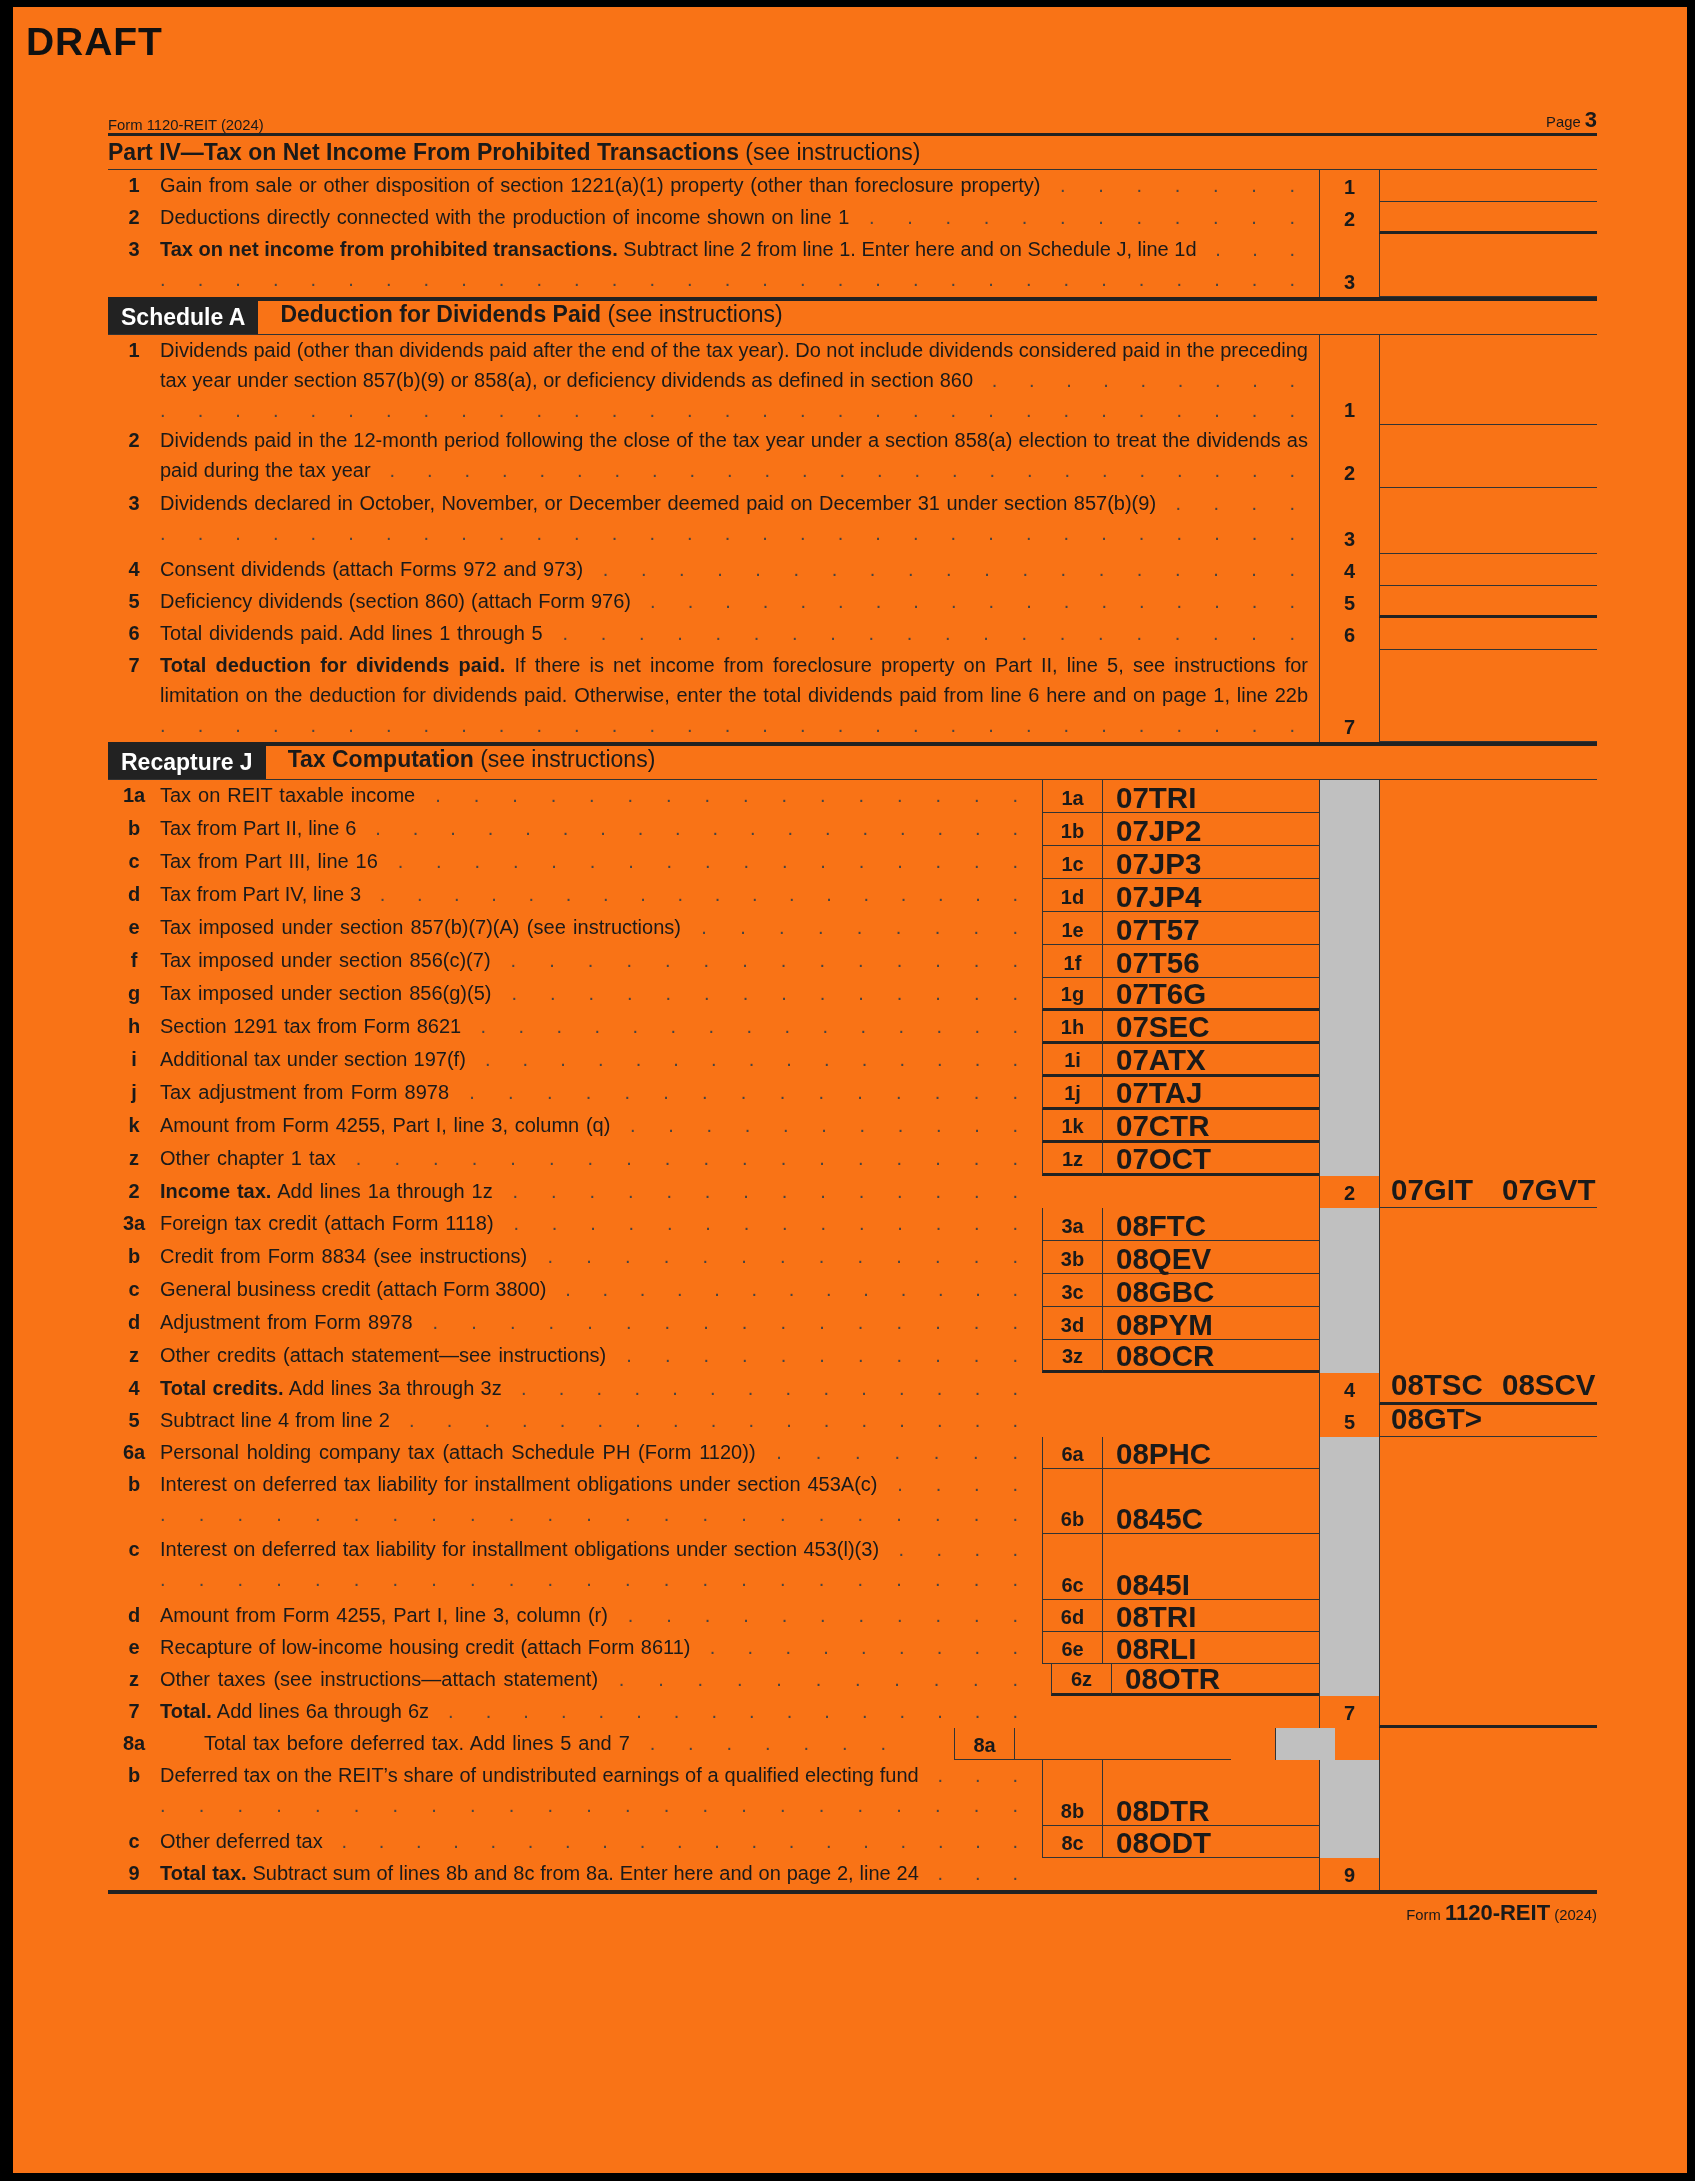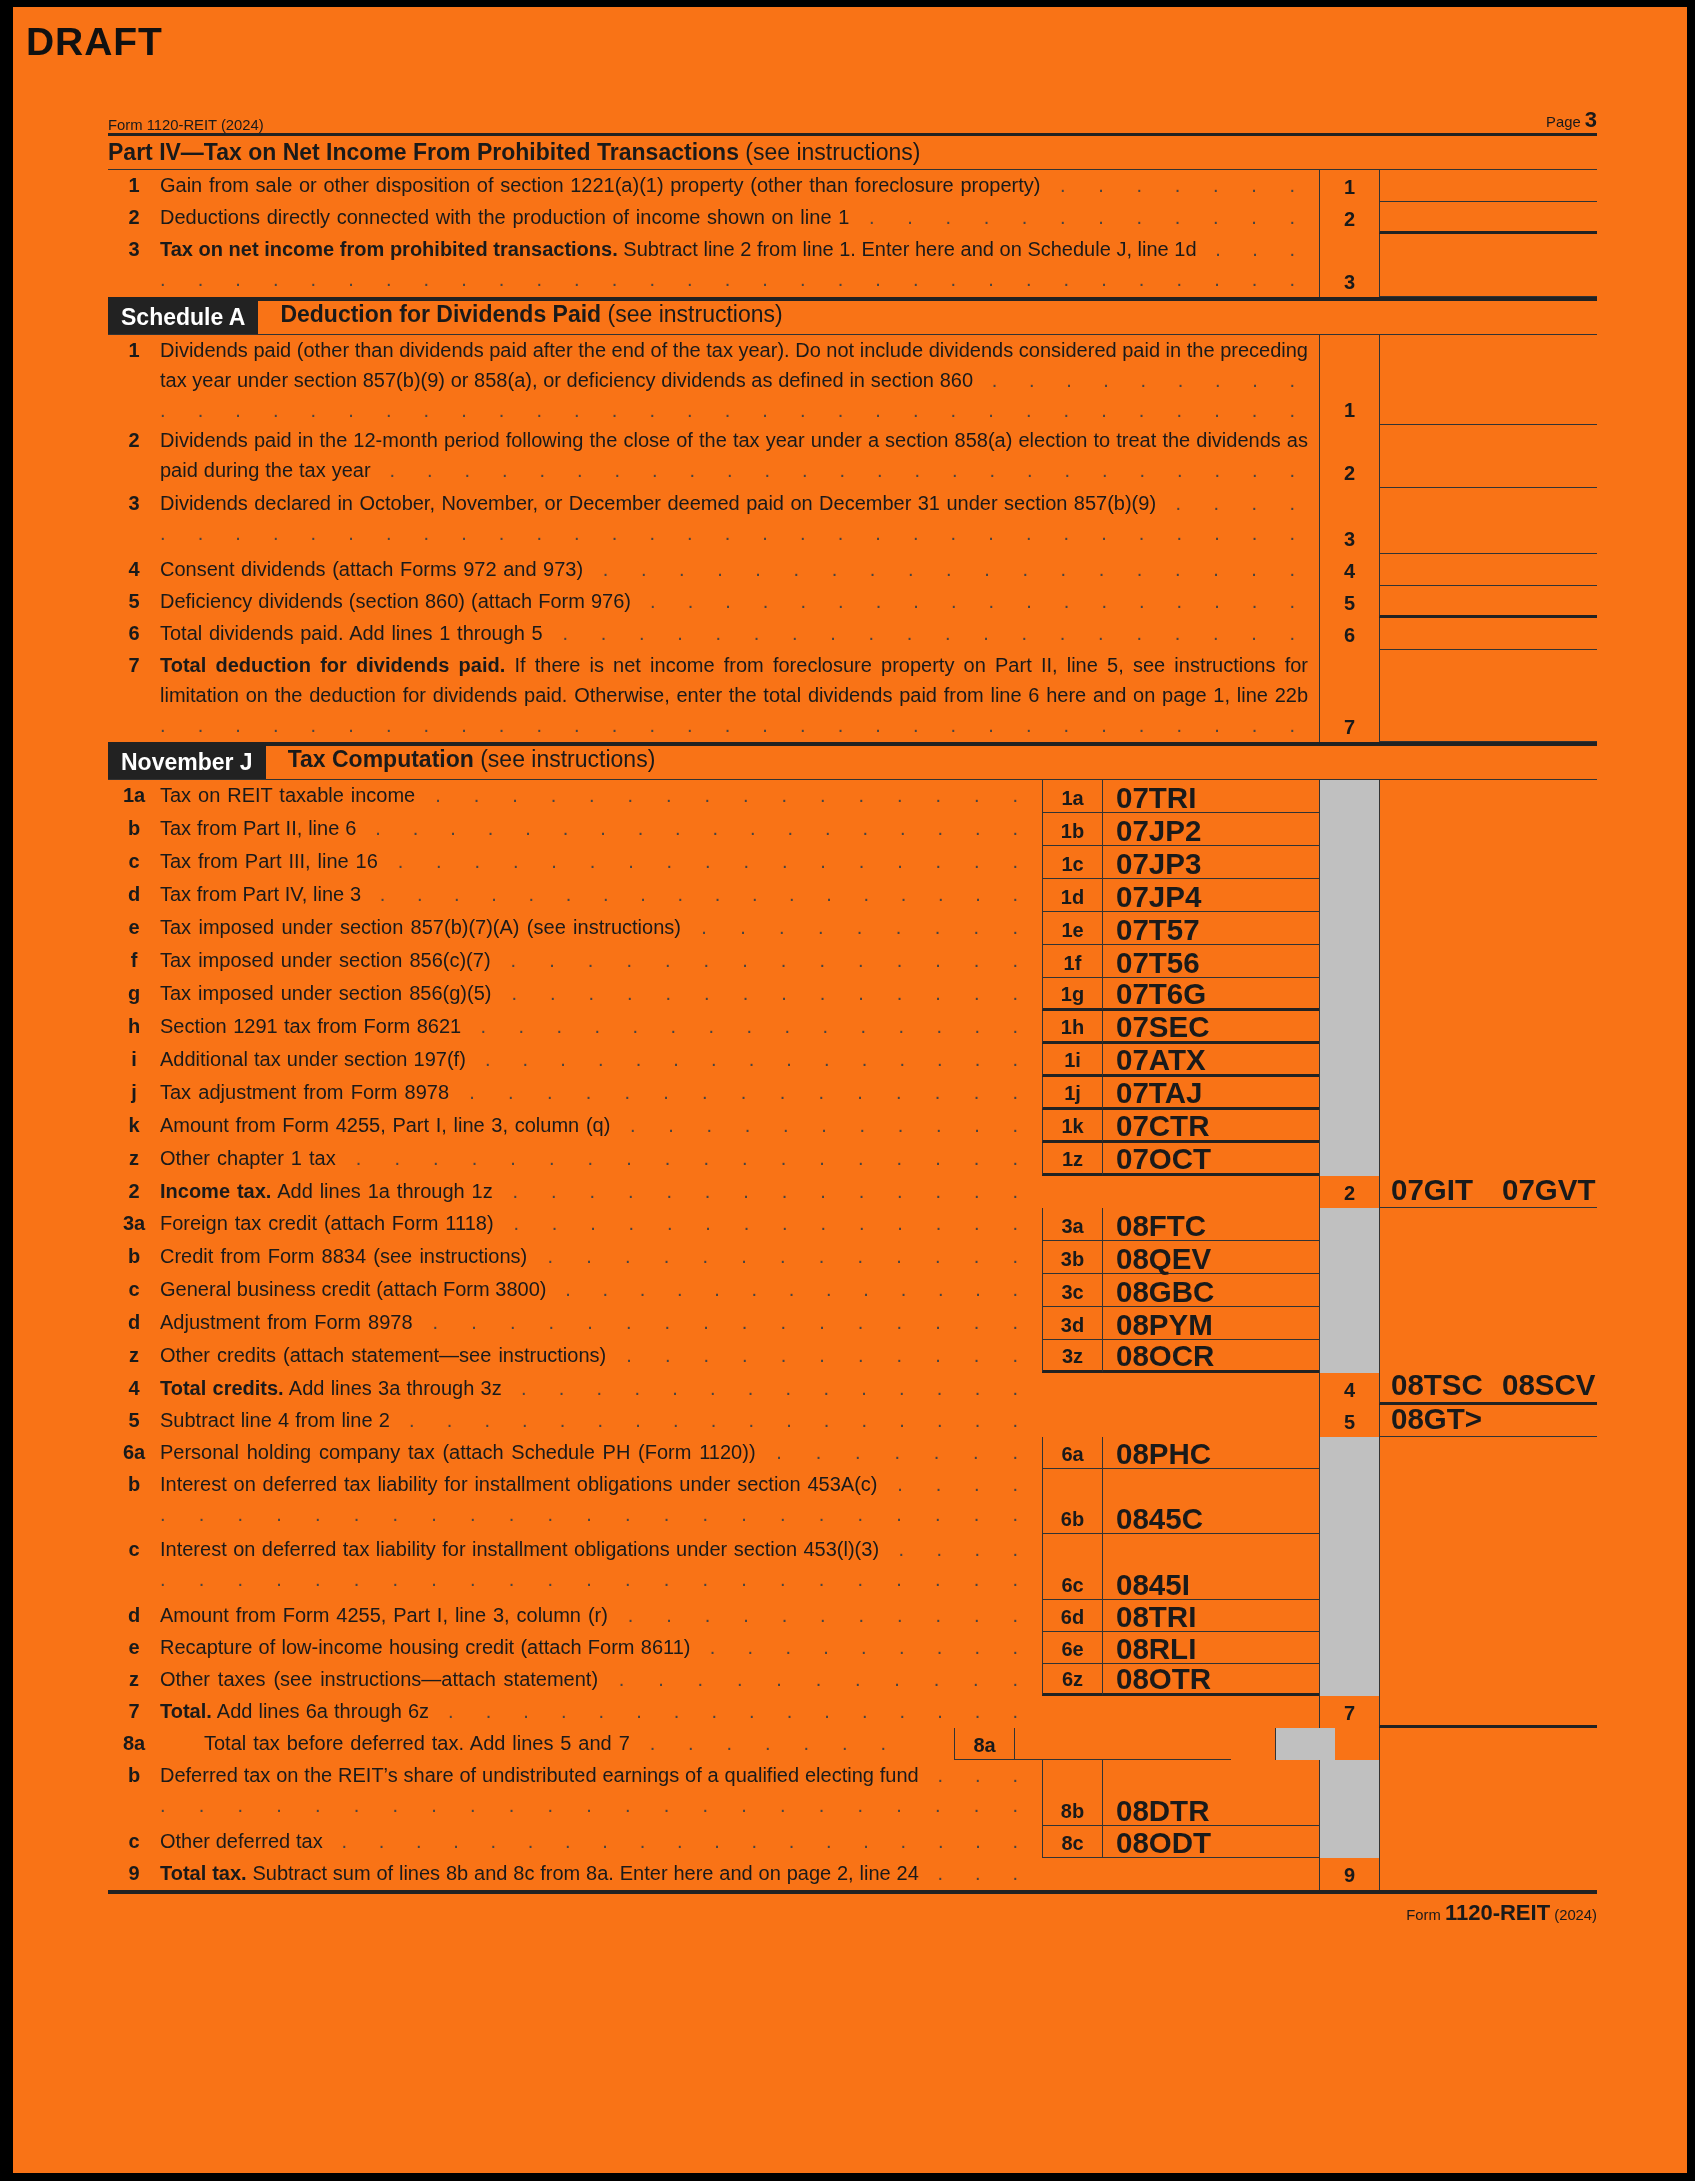--- a/index.html
+++ b/index.html
@@ -125,21 +125,21 @@
           <div class="num" style="line-height: 30px;">7</div>
           <div class="desc" style="overflow: hidden; white-space: normal; max-height: 90px;"><b>Total deduction for dividends paid.</b> If there is net income from foreclosure property on Part II, line 5, see instructions for limitation on the deduction for dividends paid. Otherwise, enter the total dividends paid from line 6 here and on page 1, line 22b<span class="dots"> . . . . . . . . . . . . . . . . . . . . . . . . . . . . . . . . . . . . . . . . . . . . . . . .</span></div>
           <div class="ln">7</div>
           <div class="amt">
             <span style="width:111px"></span>
           </div>
         </div>
       </div>
 
     <div class="sched">
-      <span class="lab">November J</span>
+      <span class="lab">Recapture J</span>
       <b>Tax Computation</b>&nbsp;<span>(see instructions)</span>
     </div>
     <div id="sj">
         <div class="row" style="height: 33px;">
           <div class="num" style="line-height: 30px;">1a</div>
           <div class="desc" style="overflow: hidden; white-space: normal; max-height: 30px;">Tax on REIT taxable income<span class="dots"> . . . . . . . . . . . . . . . . . . . . . . . . . . . . . . . . . . . . . . . . . . . . . . . .</span></div>
           <div class="ibox">
             <div class="iln">1a</div>
             <div class="ival">07TRI</div>
           </div>
@@ -382,21 +382,21 @@
             <div class="iln">6e</div>
             <div class="ival">08RLI</div>
           </div>
           <div class="ln gray"></div>
           <div class="amt" style="border-bottom: none;"></div>
         </div>
         <div class="row" style="height: 32px;">
           <div class="num" style="line-height: 30px;">z</div>
           <div class="desc" style="overflow: hidden; white-space: normal; max-height: 30px;">Other taxes (see instructions—attach statement)<span class="dots"> . . . . . . . . . . . . . . . . . . . . . . . . . . . . . . . . . . . . . . . . . . . . . . . .</span></div>
           <div class="ibox">
-            <div class="iln" style="border-bottom: 3.7px solid rgb(34, 34, 34);">6z</div>
+            <div class="iln" style="border-bottom: 3.7px solid rgb(34, 34, 34); margin-left: 9px;">6z</div>
             <div class="ival" style="border-bottom: 3.7px solid rgb(34, 34, 34);">08OTR</div>
           </div>
           <div class="ln gray"></div>
           <div class="amt" style="border-bottom: none;"></div>
         </div>
         <div class="row" style="height: 32px;">
           <div class="num" style="line-height: 30px;">7</div>
           <div class="desc" style="overflow: hidden; white-space: normal; max-height: 30px;"><b>Total.</b> Add lines 6a through 6z<span class="dots"> . . . . . . . . . . . . . . . . . . . . . . . . . . . . . . . . . . . . . . . . . . . . . . . .</span></div>
           <div class="gap"></div>
           <div class="ln">7</div>

